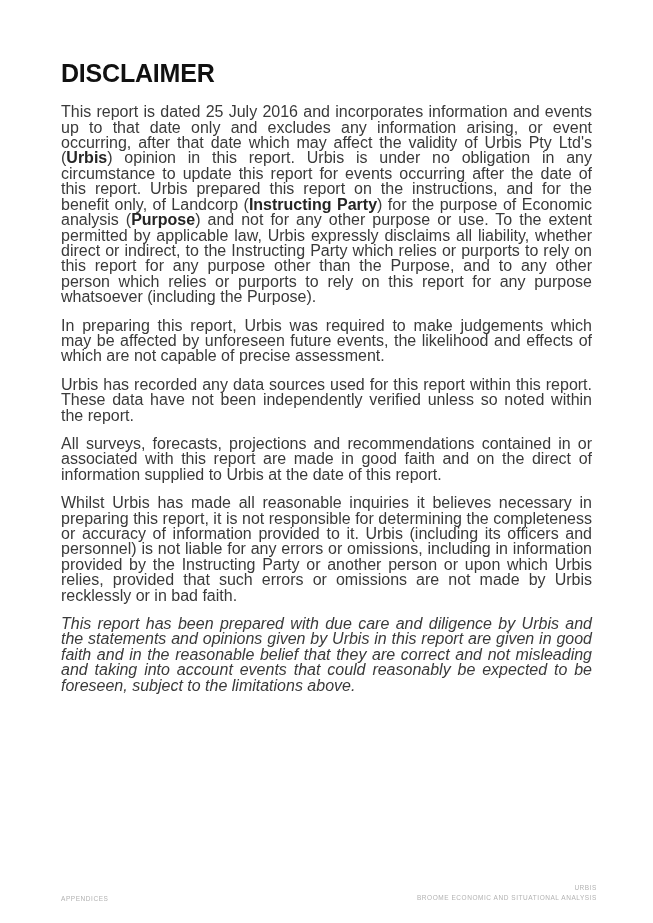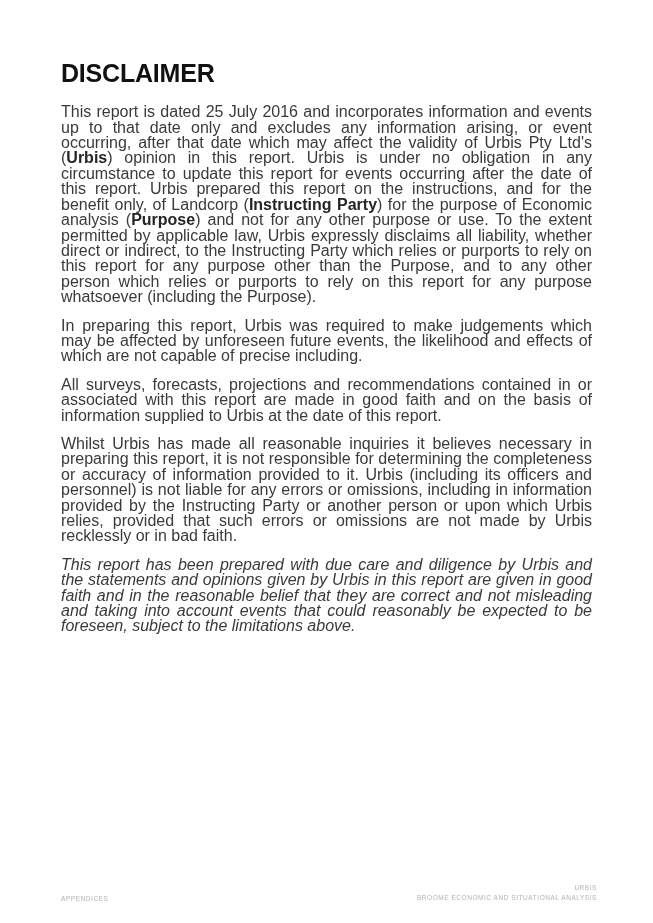--- a/index.html
+++ b/index.html
@@ -82,22 +82,23 @@
 <body>
 
 <div class="page">
 
   <div class="content">
 
     <h1 class="doc-title">DISCLAIMER</h1>
 
     <div id="paragraphs">
         <p class="para">This report is dated 25 July 2016 and incorporates information and events up to that date only and excludes any information arising, or event occurring, after that date which may affect the validity of Urbis Pty Ltd's (<b>Urbis</b>) opinion in this report. Urbis is under no obligation in any circumstance to update this report for events occurring after the date of this report. Urbis prepared this report on the instructions, and for the benefit only, of Landcorp (<b>Instructing Party</b>) for the purpose of Economic analysis (<b>Purpose</b>) and not for any other purpose or use. To the extent permitted by applicable law, Urbis expressly disclaims all liability, whether direct or indirect, to the Instructing Party which relies or purports to rely on this report for any purpose other than the Purpose, and to any other person which relies or purports to rely on this report for any purpose whatsoever (including the Purpose).</p>
-        <p class="para">In preparing this report, Urbis was required to make judgements which may be affected by unforeseen future events, the likelihood and effects of which are not capable of precise including.</p>
-        <p class="para">All surveys, forecasts, projections and recommendations contained in or associated with this report are made in good faith and on the basis of information supplied to Urbis at the date of this report.</p>
+        <p class="para">In preparing this report, Urbis was required to make judgements which may be affected by unforeseen future events, the likelihood and effects of which are not capable of precise assessment.</p>
+        <p class="para">Urbis has recorded any data sources used for this report within this report. These data have not been independently verified unless so noted within the report.</p>
+        <p class="para">All surveys, forecasts, projections and recommendations contained in or associated with this report are made in good faith and on the direct of information supplied to Urbis at the date of this report.</p>
         <p class="para">Whilst Urbis has made all reasonable inquiries it believes necessary in preparing this report, it is not responsible for determining the completeness or accuracy of information provided to it. Urbis (including its officers and personnel) is not liable for any errors or omissions, including in information provided by the Instructing Party or another person or upon which Urbis relies, provided that such errors or omissions are not made by Urbis recklessly or in bad faith.</p>
         <p class="para">This report has been prepared with due care and diligence by Urbis and the statements and opinions given by Urbis in this report are given in good faith and in the reasonable belief that they are correct and not misleading and taking into account events that could reasonably be expected to be foreseen, subject to the limitations above.</p>
       </div>
 
   </div>
 
   <div class="footer">
     <div class="footer-left">APPENDICES</div>
     <div class="footer-right">
       <div>URBIS</div>

